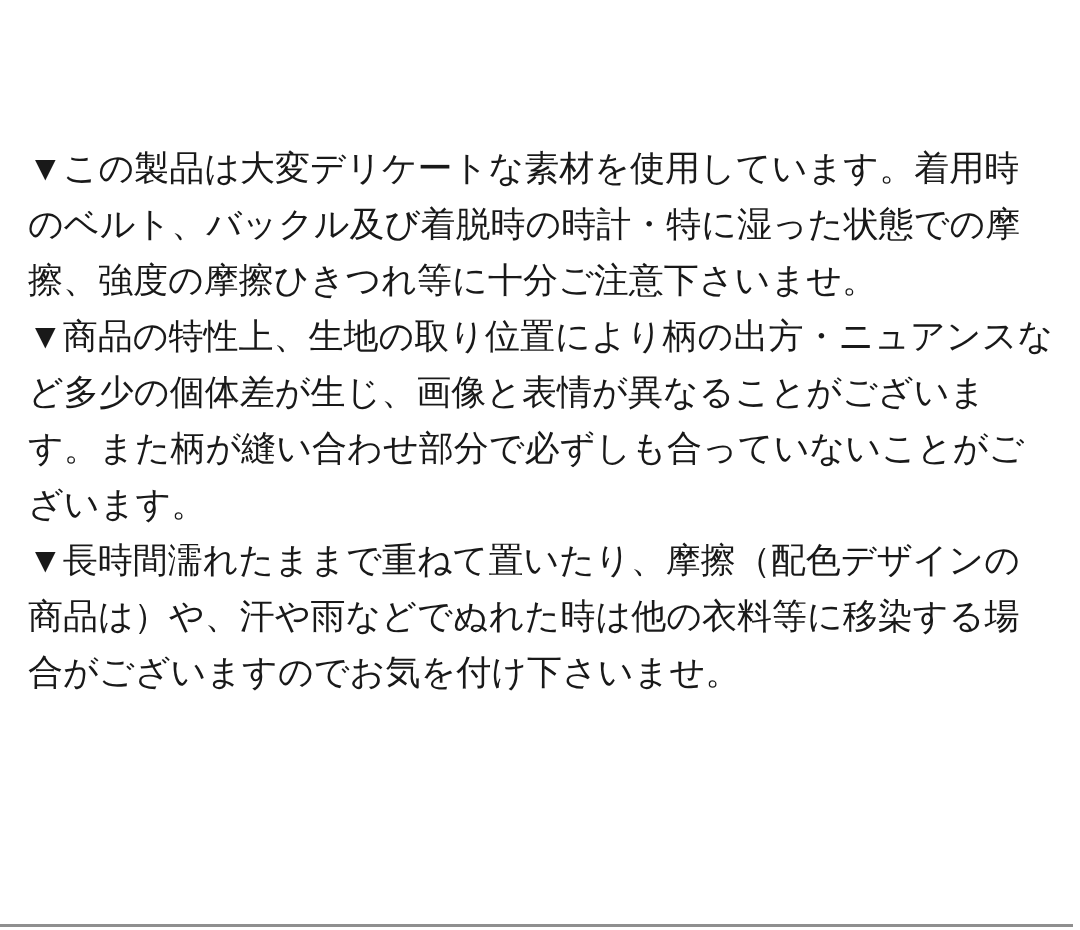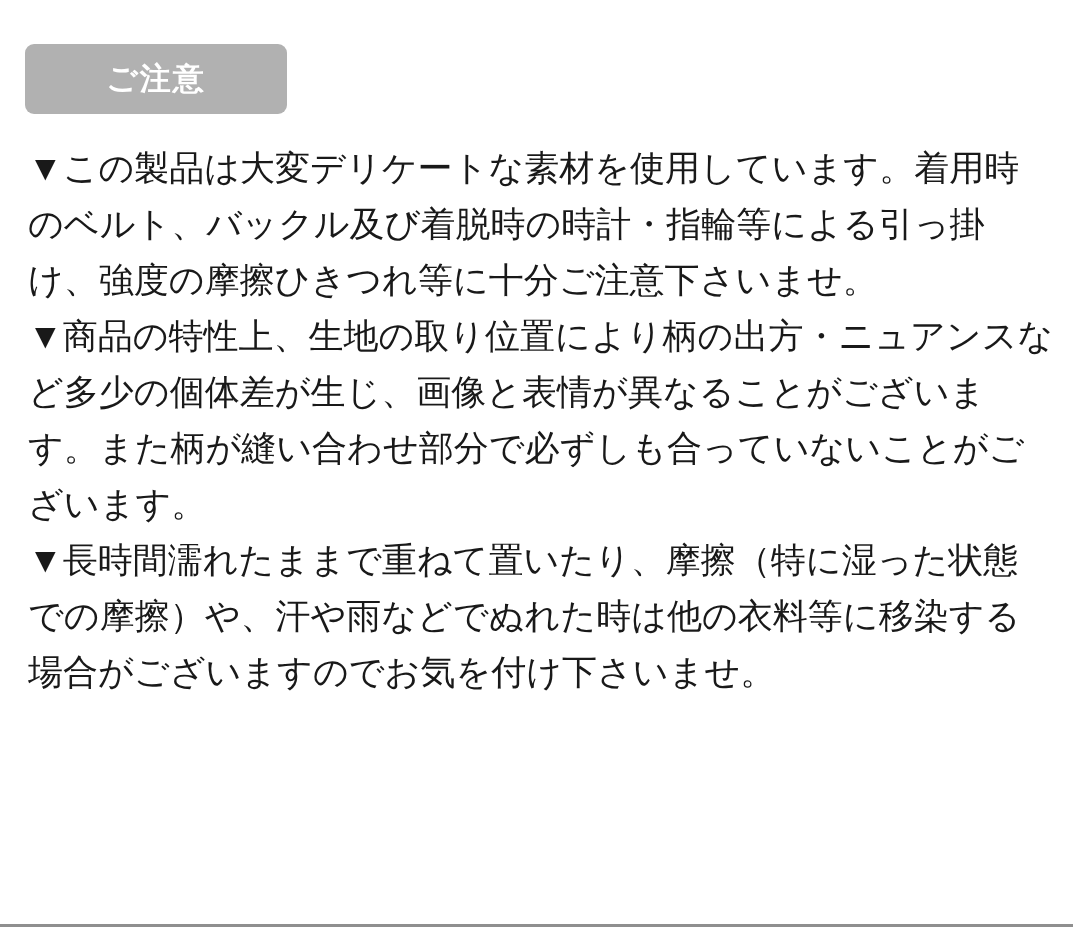--- a/index.html
+++ b/index.html
@@ -56,25 +56,22 @@
     width: 1073px;
     height: 3px;
     background: #8f8f8f;
   }
 </style>
 </head>
 <body>
 
 <div class="page">
 
-  <div class="badge">
-    <span>ご注意</span>
-  </div>
 
   <div class="content">
-    <p>▼この製品は大変デリケートな素材を使用しています。着用時のベルト、バックル及び着脱時の時計・指輪等による引っ掛け、強度の摩擦ひきつれ等に十分ご注意下さいませ。</p>
+    <p>▼この製品は大変デリケートな素材を使用しています。着用時のベルト、バックル及び着脱時の時計・特に湿った状態での摩擦、強度の摩擦ひきつれ等に十分ご注意下さいませ。</p>
     <p>▼商品の特性上、生地の取り位置により柄の出方・ニュアンスなど多少の個体差が生じ、画像と表情が異なることがございます。また柄が縫い合わせ部分で必ずしも合っていないことがございます。</p>
-    <p>▼長時間濡れたままで重ねて置いたり、摩擦（特に湿った状態での摩擦）や、汗や雨などでぬれた時は他の衣料等に移染する場合がございますのでお気を付け下さいませ。</p>
+    <p>▼長時間濡れたままで重ねて置いたり、摩擦（配色デザインの商品は）や、汗や雨などでぬれた時は他の衣料等に移染する場合がございますのでお気を付け下さいませ。</p>
   </div>
 
   <div class="divider"></div>
 
 </div>
 
 </body></html>

